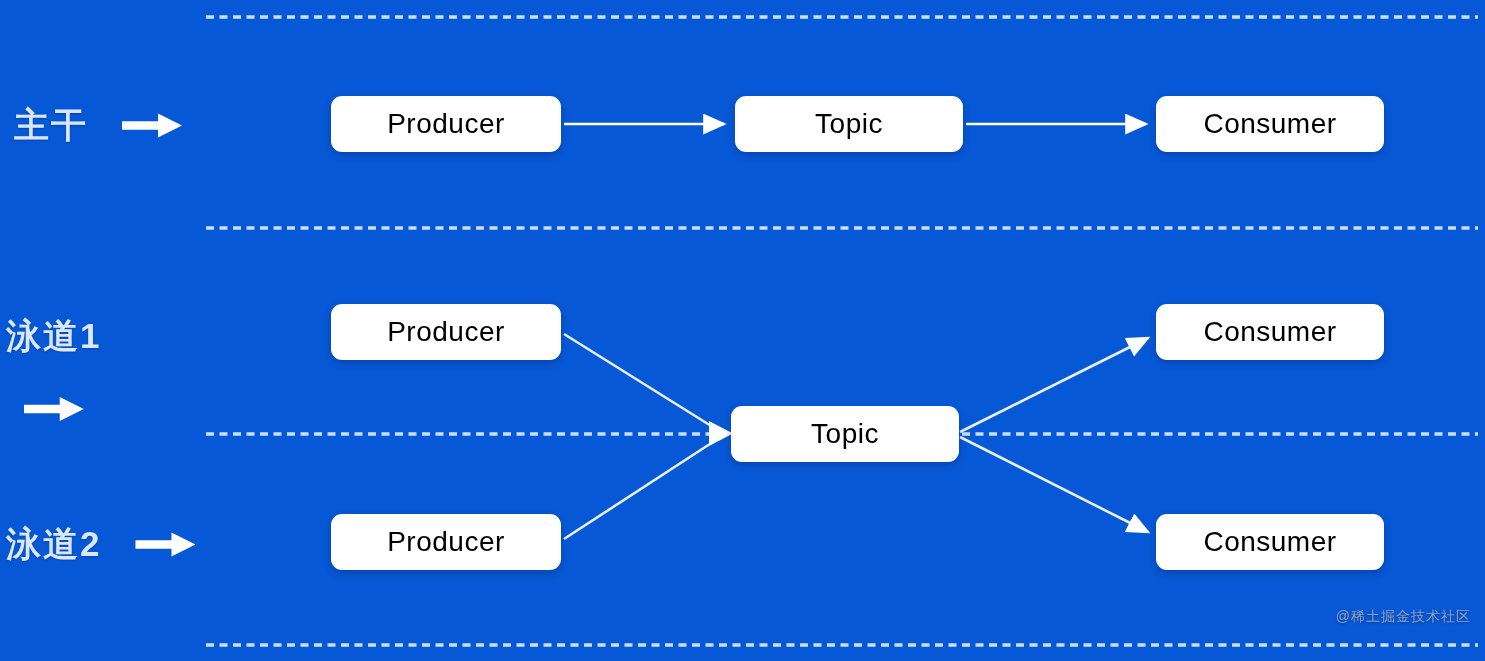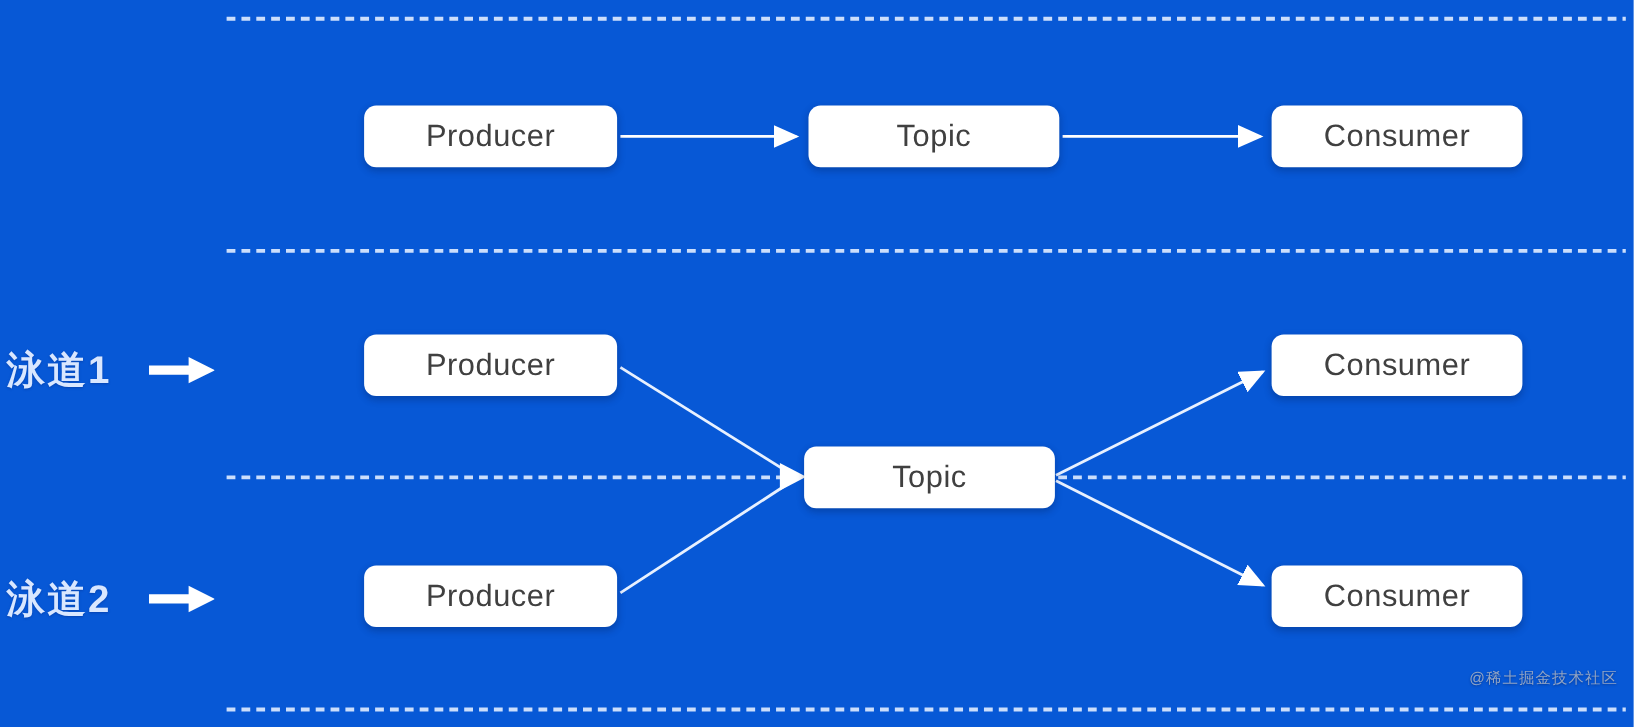--- a/index.html
+++ b/index.html
@@ -21,21 +21,21 @@
 
   .node {
     position: absolute;
     background: #ffffff;
     border-radius: 11px;
     box-shadow: 0 3px 7px rgba(0, 25, 80, 0.30);
     display: flex;
     align-items: center;
     justify-content: center;
     font-size: 28px;
-    color: #404040;
+    color: #000000;
     letter-spacing: 0.5px;
   }
 
   .lane-label {
     position: absolute;
     display: flex;
     align-items: center;
     gap: 34px;
     color: #d9e7ff;
     font-size: 35px;
@@ -83,21 +83,25 @@
     <line x1="966" y1="124" x2="1146" y2="124" stroke="#ffffff" stroke-width="2.6" marker-end="url(#arrow)"></line>
 
     <line x1="564" y1="334" x2="716" y2="429" stroke="#e8f1ff" stroke-width="2.6"></line>
     <line x1="564" y1="539" x2="716" y2="440" stroke="#e8f1ff" stroke-width="2.6"></line>
     <path d="M733,433.5 L709,421 L709,446 z" fill="#ffffff"></path>
 
     <line x1="960" y1="432" x2="1148" y2="338" stroke="#e8f1ff" stroke-width="2.6" marker-end="url(#arrow)"></line>
     <line x1="960" y1="437" x2="1148" y2="532" stroke="#e8f1ff" stroke-width="2.6" marker-end="url(#arrow)"></line>
   </svg>
 
-  <div class="lane-label" style="left:6px; top:313px;">
+  <div class="lane-label" style="left:14px; top:102px;">
+    <span>主干</span>
+    <span class="block-arrow"></span>
+  </div>
+  <div class="lane-label" style="left:6px; top:313px;flex-direction:column;">
     <span>泳道1</span>
     <span class="block-arrow"></span>
   </div>
   <div class="lane-label" style="left:6px; top:521px;text-align:right;">
     <span>泳道2</span>
     <span class="block-arrow"></span>
   </div>
 
   <div class="node" style="left:331px; top:96px;  width:230px; height:56px;">Producer</div>
   <div class="node" style="left:735px; top:96px;  width:228px; height:56px;">Topic</div>

